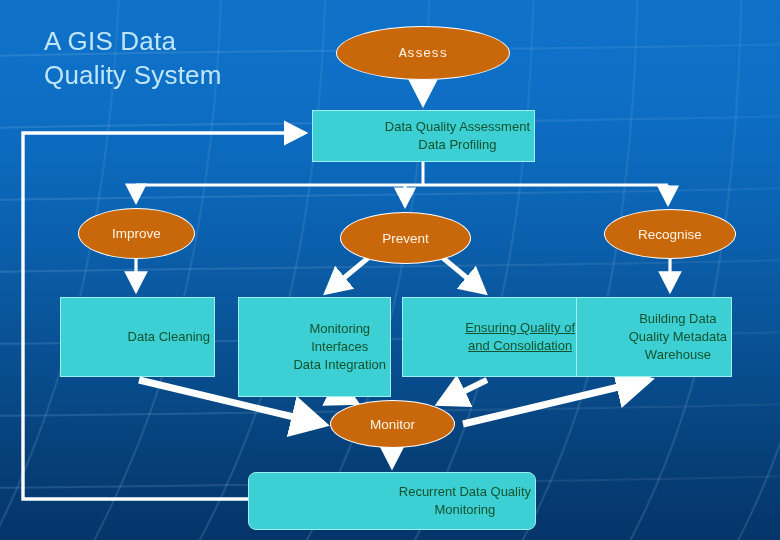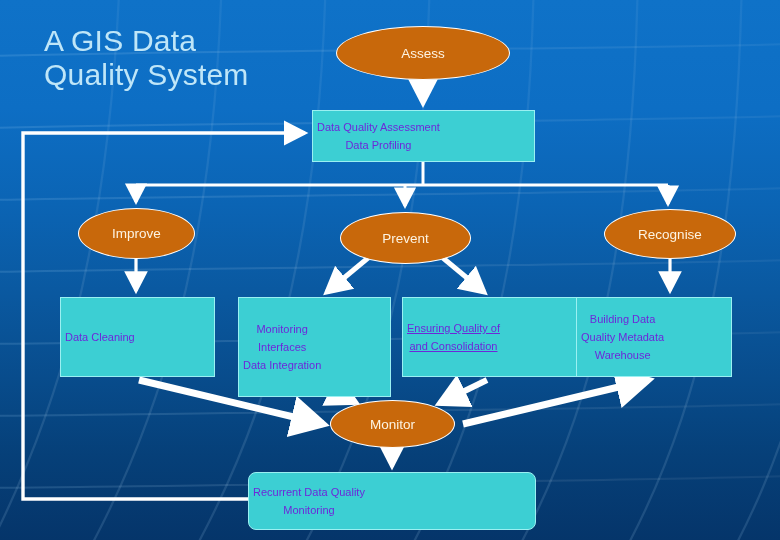--- a/index.html
+++ b/index.html
@@ -17,34 +17,34 @@
         #0a589f 55%,
         #084c8c 70%,
         #064079 84%,
         #05356a 100%);
   }
   
   #globe{position:absolute;inset:0;pointer-events:none;}
 
   .title{
     position:absolute;left:44px;top:24px;width:300px;
-    color:#bfe6f8;font-size:30px;line-height:34px;letter-spacing:.2px;
+    color:#bfe6f8;font-size:26px;line-height:34px;letter-spacing:.2px;
   }
 
   
   .ell{
     position:absolute;border-radius:50%;
     background:#c8680b;border:1.6px solid #ffffff;
     display:flex;align-items:center;justify-content:center;
     color:#fdf3e2;font-size:13.5px;text-align:center;box-sizing:border-box;
   }
   .box{
     position:absolute;background:#3ccfd3;border:1.3px solid #9af0f2;
-    display:flex;align-items:center;justify-content:flex-start;
-    color:#6d28d9;font-size:11px;line-height:18px;text-align:center;
+    display:flex;align-items:center;justify-content:flex-end;
+    color:#14532d;font-size:13px;line-height:18px;text-align:center;
     box-sizing:border-box;padding:2px 4px;
   }
   svg.wires{position:absolute;inset:0;width:780px;height:540px;pointer-events:none;}
 </style>
 </head>
 <body>
 
 <div id="slide">
 
   <svg id="globe" viewBox="0 0 780 540" preserveAspectRatio="none">
@@ -115,21 +115,21 @@
       <path d="M487,380 L440,403" stroke-width="6" marker-end="url(#ahFat)"></path>
 
       <path d="M463,424 L648,380" stroke-width="7" marker-end="url(#ahFat)"></path>
 
       <path d="M392,448 L392,467" stroke-width="3.4" marker-end="url(#ah)"></path>
 
       <path d="M248,499 L23,499 L23,133 L305,133" stroke-width="3.4" stroke-linejoin="miter" marker-end="url(#ah)"></path>
     </g>
   </svg>
 
-  <div class="ell" style="left:336px;top:26px;width:174px;height:54px;">
+  <div class="ell" style="left:336px;top:26px;width:174px;height:54px;font-family:Liberation Mono, monospace;">
     <span>Assess</span>
   </div>
 
   <div class="box" style="left:312px;top:110px;width:223px;height:52px;">
     <div>
       <div>Data Quality Assessment</div>
       <div>Data Profiling</div>
     </div>
   </div>
 

